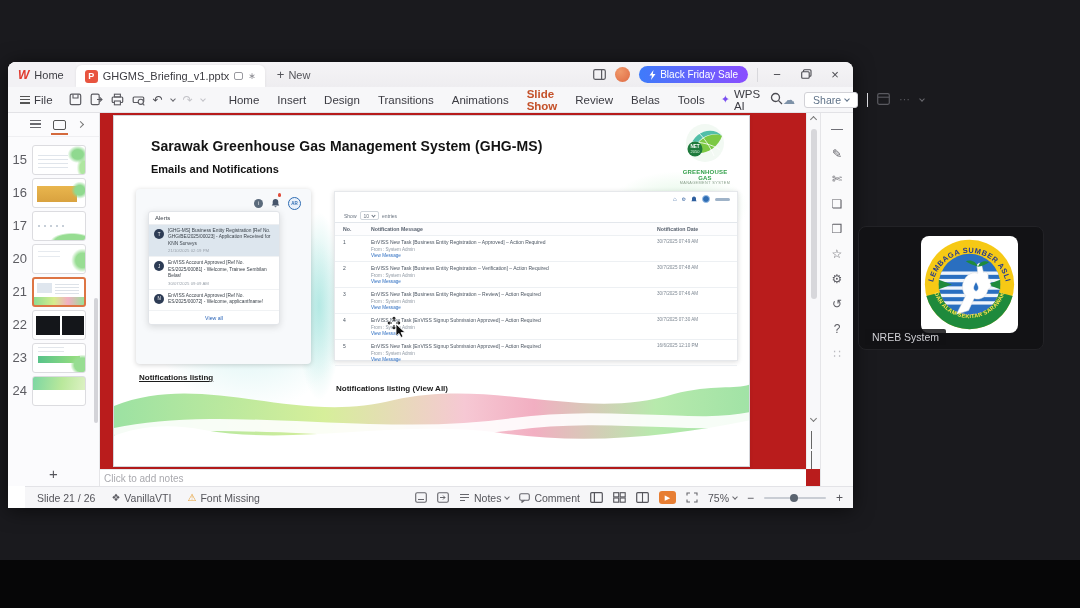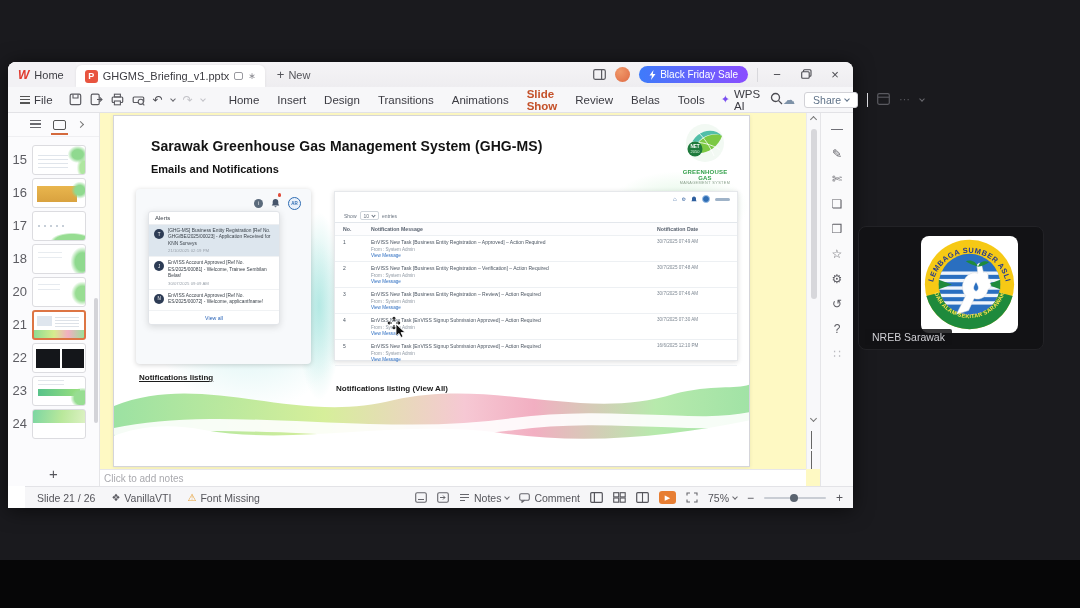--- a/index.html
+++ b/index.html
@@ -74,21 +74,21 @@
   .v19{background-image:radial-gradient(12px 10px at 92% 18%,#9bdf96 45%,rgba(155,223,150,0) 75%),linear-gradient(#2c3440,#2c3440),repeating-linear-gradient(#e0e5eb 0 1px,transparent 1px 4px);background-size:auto,13px 8px,26px 12px;background-position:0 0,36px 11px,5px 8px;}
   .v20{background-image:radial-gradient(15px 16px at 95% 55%,#98dd93 45%,rgba(152,221,147,0) 75%),repeating-linear-gradient(#e6eaef 0 1px,transparent 1px 5px);background-size:auto,22px 9px;background-position:0 0,5px 6px;}
   .v21{background-image:linear-gradient(90deg,#8fdc92,#d6ec8d 40%,#f2afc2 68%,#9be09a),linear-gradient(#dfe6ee,#dfe6ee),repeating-linear-gradient(#dde2e8 0 1px,transparent 1px 3px);background-size:100% 8px,15px 10px,24px 11px;background-position:bottom,3px 4px,21px 5px;}
   .v22{background-image:linear-gradient(#14161a,#14161a),linear-gradient(#14161a,#14161a);background-size:24px 19px,22px 19px;background-position:3px 5px,29px 5px;}
   .v23{background-image:radial-gradient(16px 14px at 95% 75%,#97dd92 50%,rgba(151,221,146,0) 75%),linear-gradient(90deg,#58c38a,#9adf7e),repeating-linear-gradient(#e2e6eb 0 1px,transparent 1px 4px);background-size:auto,42px 7px,26px 7px;background-position:0 0,5px 12px,5px 3px;}
   .v24{background-image:linear-gradient(100deg,#7cd6a2,#b9e89b 55%,#dcf1c3);background-size:100% 13px;background-position:top;}
   .add-slide{position:absolute;bottom:4px;left:0;right:0;text-align:center;font-size:15px;color:#55555b;}
   .sp-scroll{position:absolute;right:1px;top:185px;width:4px;height:125px;background:#d3d3d8;border-radius:2px;}
 
   
-  .editor{flex:1;position:relative;background:#fef9c3;}
+  .editor{flex:1;position:relative;background:#b91c1c;}
   .slide{position:absolute;left:13px;top:2px;width:637px;height:352px;background:#fff;border:1px solid #d5d5da;
          box-shadow:0 1px 4px rgba(0,0,0,.08);overflow:hidden;}
   .notes-bar{position:absolute;left:0;right:14px;bottom:0;height:17px;background:#fff;border-top:1px solid #e7e7ea;
              font-size:10px;color:#a9a9ae;display:flex;align-items:center;padding-left:4px;}
   .vscroll{position:absolute;right:0;top:0;bottom:17px;width:14px;background:#f8f8fa;border-left:1px solid #ebebee;}
   .vs-up{position:absolute;top:4px;left:4px;width:5px;height:5px;border-left:1.4px solid #777;border-top:1.4px solid #777;transform:rotate(45deg);}
   .vs-thumb{position:absolute;top:16px;left:4px;width:6px;height:170px;background:#d7d7db;border-radius:3px;}
   .vs-down{position:absolute;bottom:48px;left:4px;width:5px;height:5px;border-right:1.4px solid #777;border-bottom:1.4px solid #777;transform:rotate(45deg);}
   .vs-dd{position:absolute;left:3px;width:7px;height:4px;border-right:0;}
   .dd1{bottom:34px;}.dd2{bottom:14px;}
@@ -317,24 +317,20 @@
             <div class="srow">
               <span class="snum">16</span>
               <span class="sthumb v16"></span>
             </div>
 
             <div class="srow">
               <span class="snum">17</span>
               <span class="sthumb v17"></span>
             </div>
 
-            <div class="srow">
-              <span class="snum">18</span>
-              <span class="sthumb v18"></span>
-            </div>
 
 
             <div class="srow">
               <span class="snum">20</span>
               <span class="sthumb v20"></span>
             </div>
 
             <div class="srow">
               <span class="snum">21</span>
               <span class="sthumb v21 selected"></span>
@@ -664,15 +660,15 @@
         <polygon points="17,45 31,50 17,55" fill="#1e8a3c"></polygon>
         <polygon points="83,45 69,50 83,55" fill="#1e8a3c"></polygon>
         <path d="M36 82 L46 62 C42 58 41 50 45 44 C48 39 54 36 59 38 L58 30 C58 27 62 26 63 29 L65 37 C67 36 70 37 70 40 L70 44 C73 44 74 47 72 49 C74 51 73 54 70 55 L69 58 C67 64 61 67 55 65 L49 78 Z" fill="#ffffff" stroke="#dcdcdc" stroke-width="0.6"></path>
         <path d="M59 31 C57 25 51 23 46 25 C50 28 55 29 59 31 Z" fill="#1e8a3c"></path>
         <path d="M59 31 C61 25 67 24 71 26 C67 29 63 30 59 31 Z" fill="#1e8a3c"></path>
         <path d="M57 47 C60 52 61 55 57 57.5 C53 55 54 52 57 47 Z" fill="#2a6fc0" stroke="#fff" stroke-width="0.6"></path>
         <text font-size="8" font-weight="bold" fill="#233a8f" letter-spacing="0.6"><textPath href="#arcTop" startOffset="50%" text-anchor="middle">LEMBAGA SUMBER ASLI</textPath></text>
         <text font-size="6" font-weight="bold" fill="#ffe34d" letter-spacing="0.3"><textPath href="#arcBot" startOffset="50%" text-anchor="middle">DAN ALAM SEKITAR SARAWAK</textPath></text>
       </svg>
     </div>
-    <div class="vlabel">NREB Sarawak</div>
+    <div class="vlabel">NREB System</div>
   </div>
 </div>
 
 </body></html>

